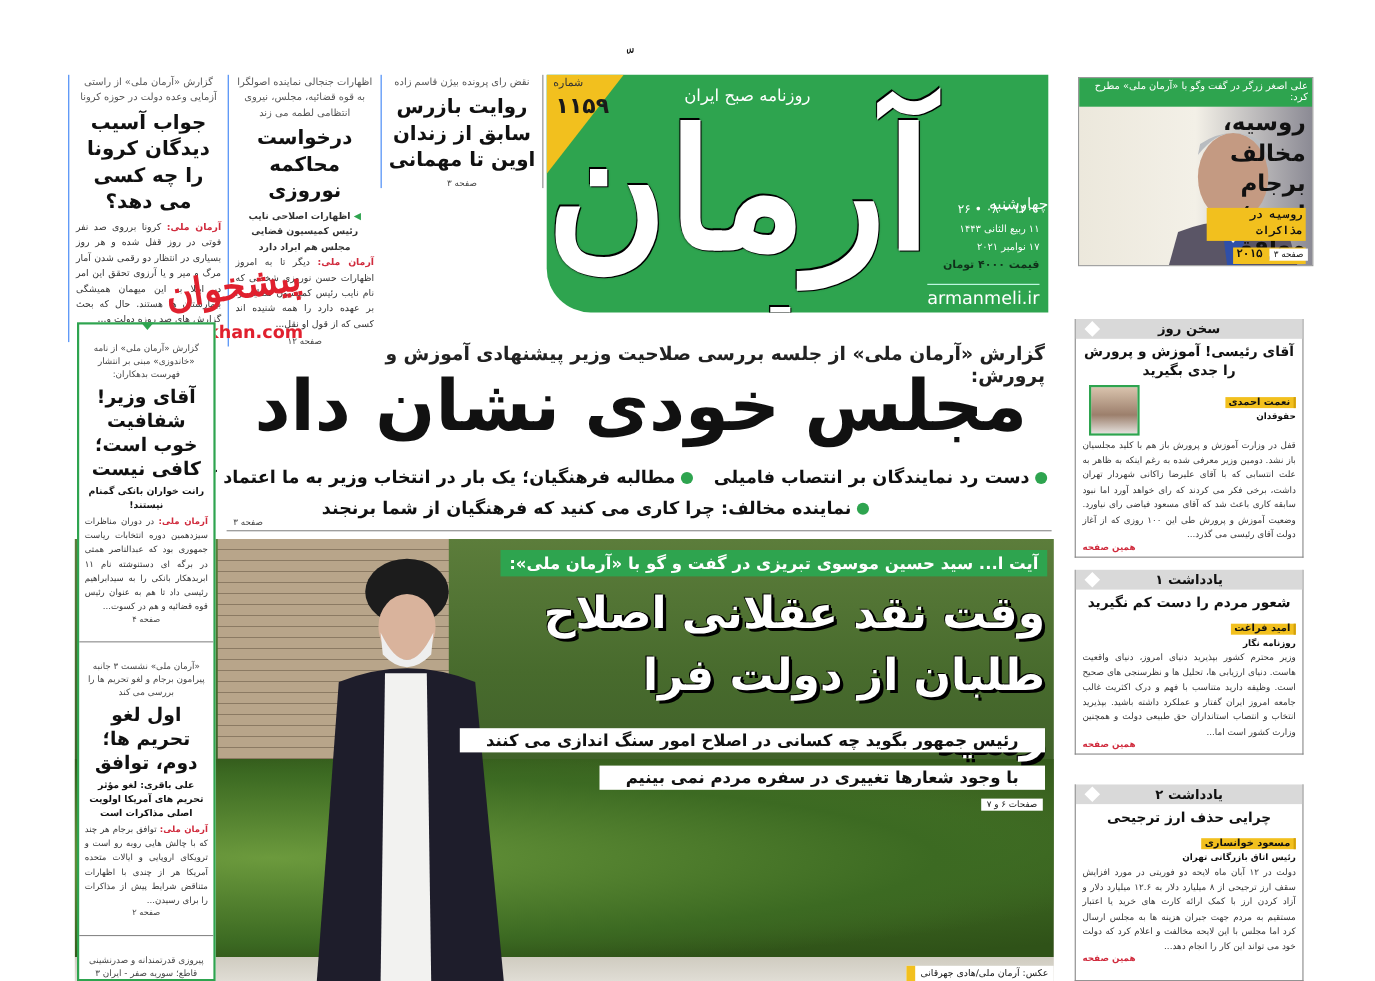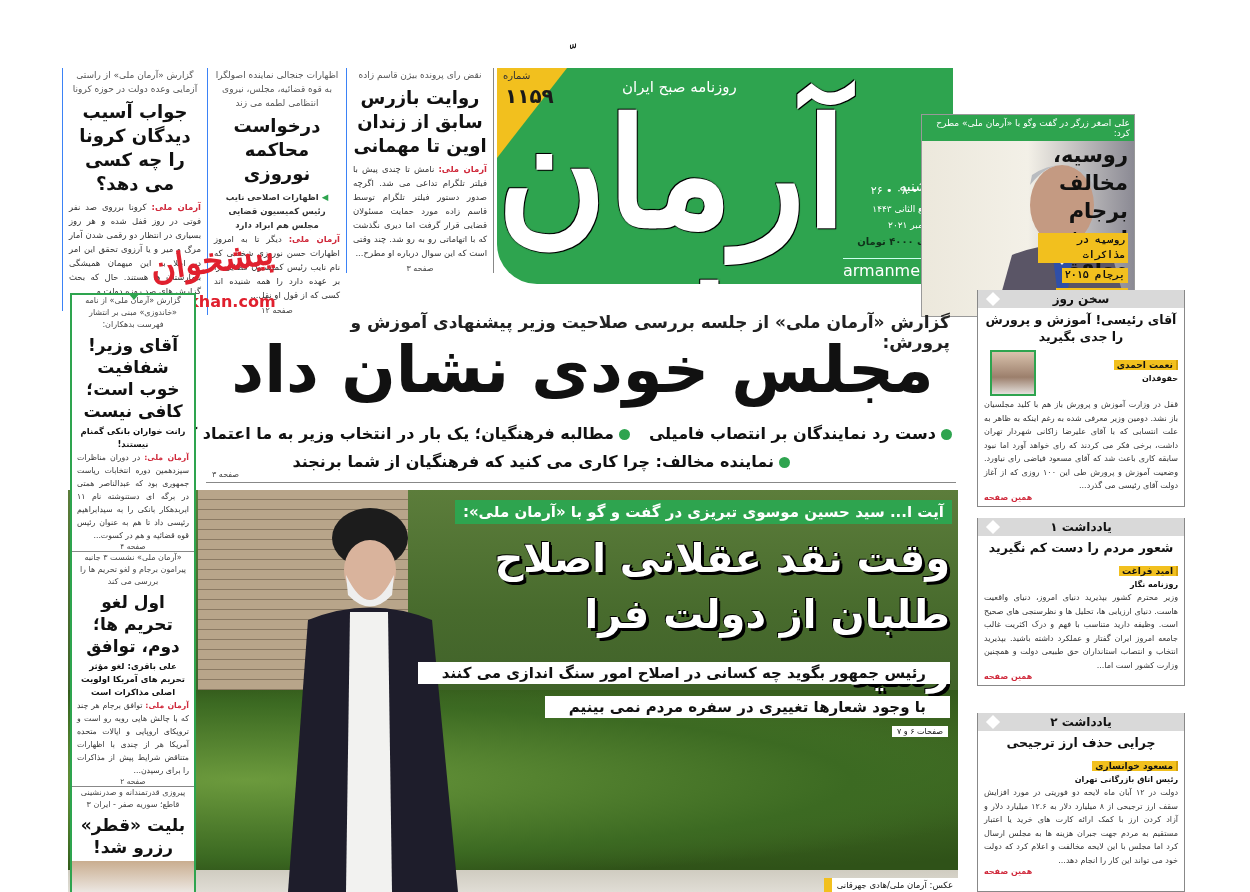--- a/index.html
+++ b/index.html
@@ -24,42 +24,42 @@
 
   
   .teaser { top: 68px; border-left: 1px solid #3b82f6; padding: 0 6px; }
   .teaser .kicker { font-size: 9px; color: #555; line-height: 14px; text-align: center; }
   .teaser .head { font-size: 18px; font-weight: bold; line-height: 24px; text-align: center; margin: 4px 0; color: #111; }
   .teaser .body { font-size: 8.5px; line-height: 14px; color: #333; text-align: justify; }
   .teaser .body .src { color: #d02a3c; font-weight: bold; }
   .teaser .page { font-size: 8px; color: #444; text-align: center; margin-top: 4px; }
 
   
-  #rbox { left: 921px; top: 70px; width: 214px; height: 203px; border: 1px solid #999; background: linear-gradient(90deg,#ece8dc 0%,#f3f0e7 50%,#8b8a94 100%); overflow: hidden; margin-top: 44px; }
+  #rbox { left: 980px; top: 70px; width: 214px; height: 172px; border: 1px solid #999; background: linear-gradient(90deg,#ece8dc 0%,#f3f0e7 50%,#8b8a94 100%); overflow: hidden; }
   #rbox .bar { background: #2ea44f; color: #fff; font-size: 9px; padding: 3px 4px; text-align: right; }
   #rbox .head { position: absolute; right: 6px; top: 26px; width: 110px; font-size: 21px; font-weight: bold; line-height: 28px; color: #111; text-align: right; }
   #rbox .sub { position: absolute; right: 6px; top: 118px; width: 90px; font-family: Liberation Mono, monospace; }
   #rbox .sub span { display: inline-block; background: #f2c01e; font-size: 10px; font-weight: bold; line-height: 15px; margin-bottom: 2px; padding: 0 3px; }
   #rbox .page { position: absolute; right: 4px; bottom: 4px; background: #fff; font-size: 8px; padding: 1px 4px; }
   #rbox .photo { position: absolute; left: 60px; top: 30px; width: 150px; height: 182px; }
 
   
   .wm-fa { left: 150px; top: 240px; color: #e0202e; font-size: 34px; font-weight: bold; transform: rotate(-8deg); font-family: "DejaVu Serif", serif; }
   .wm-en { left: 150px; top: 292px; color: #e0202e; font-size: 16px; font-weight: bold; direction: ltr; }
 
   
   #main-kicker { left: 290px; top: 312px; width: 660px; font-size: 17px; font-weight: bold; color: #222; text-align: right; }
   #main-head { left: 210px; top: 330px; width: 745px; font-size: 64px; font-weight: 900; line-height: 80px; color: #111; text-align: center; letter-spacing: -1px; }
   .bullet-row { font-size: 16px; font-weight: bold; color: #111; }
   .bullet-row .dot { display: inline-block; width: 11px; height: 11px; background: #2ea44f; border-radius: 50%; margin-left: 5px; vertical-align: middle; }
   .hr { height: 1px; background: #888; }
 
   
   #lcol { left: 70px; top: 293px; width: 126px; height: 599px; border: 2px solid #2ea44f; background: #fff; }
-  #lcol .sec { padding: 0 5px; border-bottom: 1px solid #888; }
+  #lcol .sec { padding: 16px 5px; border-bottom: 1px solid #888; }
   #lcol .kicker { font-size: 8px; color: #444; text-align: center; line-height: 12px; }
   #lcol .head { font-size: 17px; font-weight: 900; text-align: center; line-height: 22px; margin: 3px 0; }
   #lcol .sub { font-size: 8.5px; font-weight: bold; text-align: center; line-height: 13px; }
   #lcol .body { font-size: 7.8px; line-height: 13px; text-align: justify; color: #333; }
   #lcol .body .src { color: #d02a3c; font-weight: bold; }
   #lcol .page { font-size: 7.5px; text-align: center; color: #444; }
   #lcol .players { height: 78px; background: linear-gradient(180deg,#c9ad8f,#ece7e2 40%,#f2f2f2 70%,#d3d3d3); position: relative; }
   .tri-down { position: absolute; left: 56px; top: -2px; width: 0; height: 0; border-left: 6px solid transparent; border-right: 6px solid transparent; border-top: 7px solid #2ea44f; }
 
   
@@ -99,21 +99,20 @@
   <div class="date1">۲۶ • ۰۸ • ۱۴۰۰</div>
   <div class="date2">۱۱ ربیع الثانی ۱۴۴۳</div>
   <div class="date3">۱۷ نوامبر ۲۰۲۱</div>
   <div class="price">قیمت ۴۰۰۰ تومان</div>
   <div class="url">armanmeli.ir</div>
 </div>
 
 <div class="abs teaser" style="left:346px; width:148px; border-right:1px solid #888;">
   <div class="kicker">نقض رای پرونده بیژن قاسم زاده</div>
   <div class="head">روایت بازرس سابق از زندان اوین تا مهمانی</div>
-  <div class="body"><span class="src">آرمان ملی:</span> <span>نامش تا چندی پیش با فیلتر تلگرام تداعی می شد. اگرچه صدور دستور فیلتر تلگرام توسط قاسم زاده مورد حمایت مسئولان قضایی قرار گرفت اما دیری نگذشت که با اتهاماتی رو به رو شد. چند وقتی است که این سوال درباره او مطرح...</span></div>
   <div class="page">صفحه ۳</div>
 </div>
 
 <div class="abs teaser" style="left:207px; width:139px;">
   <div class="kicker">اظهارات جنجالی نماینده اصولگرا به قوه قضائیه، مجلس، نیروی انتظامی لطمه می زند</div>
   <div class="head">درخواست محاکمه نوروزی</div>
   <div class="body" style="font-weight:bold;text-align:center;"><span style="color:#2ea44f">◀</span> <span>اظهارات اصلاحی نایب رئیس کمیسیون قضایی مجلس هم ابراد دارد</span></div>
   <div class="body"><span class="src">آرمان ملی:</span> <span>دیگر تا به امروز اظهارات حسن نوروزی شخصی که نام نایب رئیس کمیسیون قضایی را بر عهده دارد را همه شنیده اند کسی که از قول او نقل...</span></div>
   <div class="page">صفحه ۱۲</div>
 </div>

